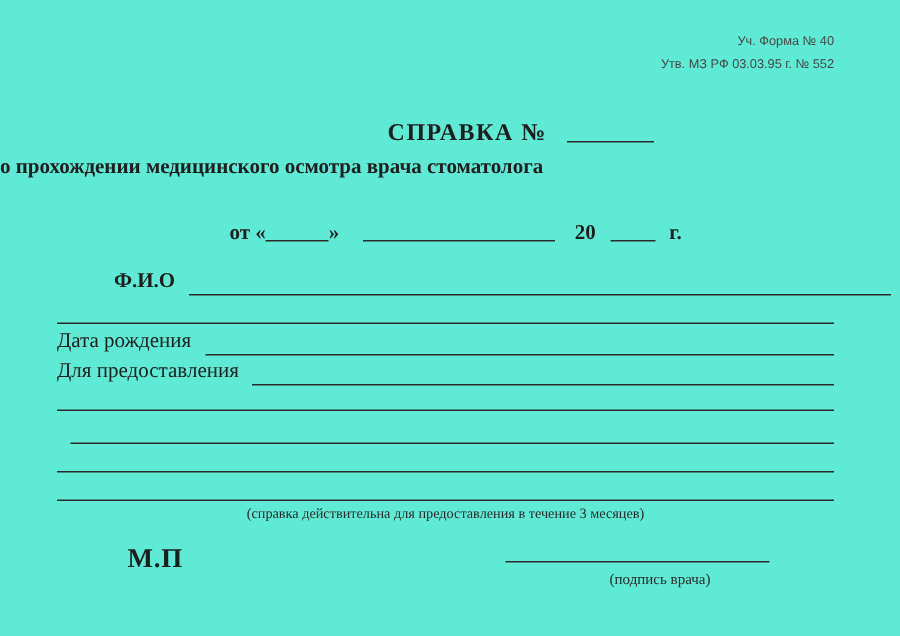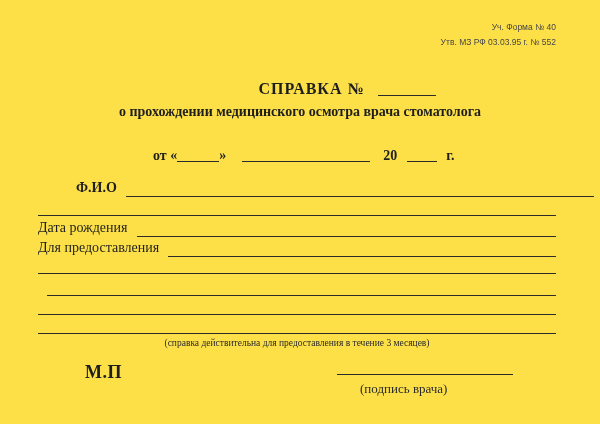--- a/index.html
+++ b/index.html
@@ -1,20 +1,20 @@
 <!DOCTYPE html>
 <html><head>
 <meta charset="utf-8">
 <style>
   html, body { margin: 0; padding: 0; background: #ffffff; }
   .page {
     position: relative;
     width: 600px;
     height: 424px;
-    background: #fde047;
+    background: #5eead4;
     font-family: "Liberation Serif", "DejaVu Serif", serif;
     color: #1e1e1e;
     overflow: hidden;
   }
 
   
   .corner-meta {
     position: absolute;
     top: 20px;
     right: 44px;
@@ -36,21 +36,20 @@
     font-weight: bold;
     letter-spacing: 1px;
     white-space: nowrap;
     margin-left: 47px;
   }
   .subtitle {
     position: absolute;
     top: 104px;
     left: 0;
     width: 600px;
-    text-align: center;
     font-size: 14px;
     font-weight: bold;
   }
 
   
   .blank-inline {
     display: inline-block;
     border-bottom: 1.3px solid #2b2b2b;
     height: 0.85em;
     margin-bottom: -2px;
@@ -119,22 +118,22 @@
     left: 337px;
     width: 176px;
     border-top: 1.4px solid #2b2b2b;
     height: 0;
   }
   .sig-caption {
     position: absolute;
     top: 381px;
     left: 360px;
     width: 160px;
-    text-align: left;
-    font-size: 13px;
+    text-align: center;
+    font-size: 10px;
     color: #2a2a2a;
   }
 </style>
 </head>
 <body>
 
 <div class="page">
 
   <div class="corner-meta">
     <div>Уч. Форма № 40</div>

